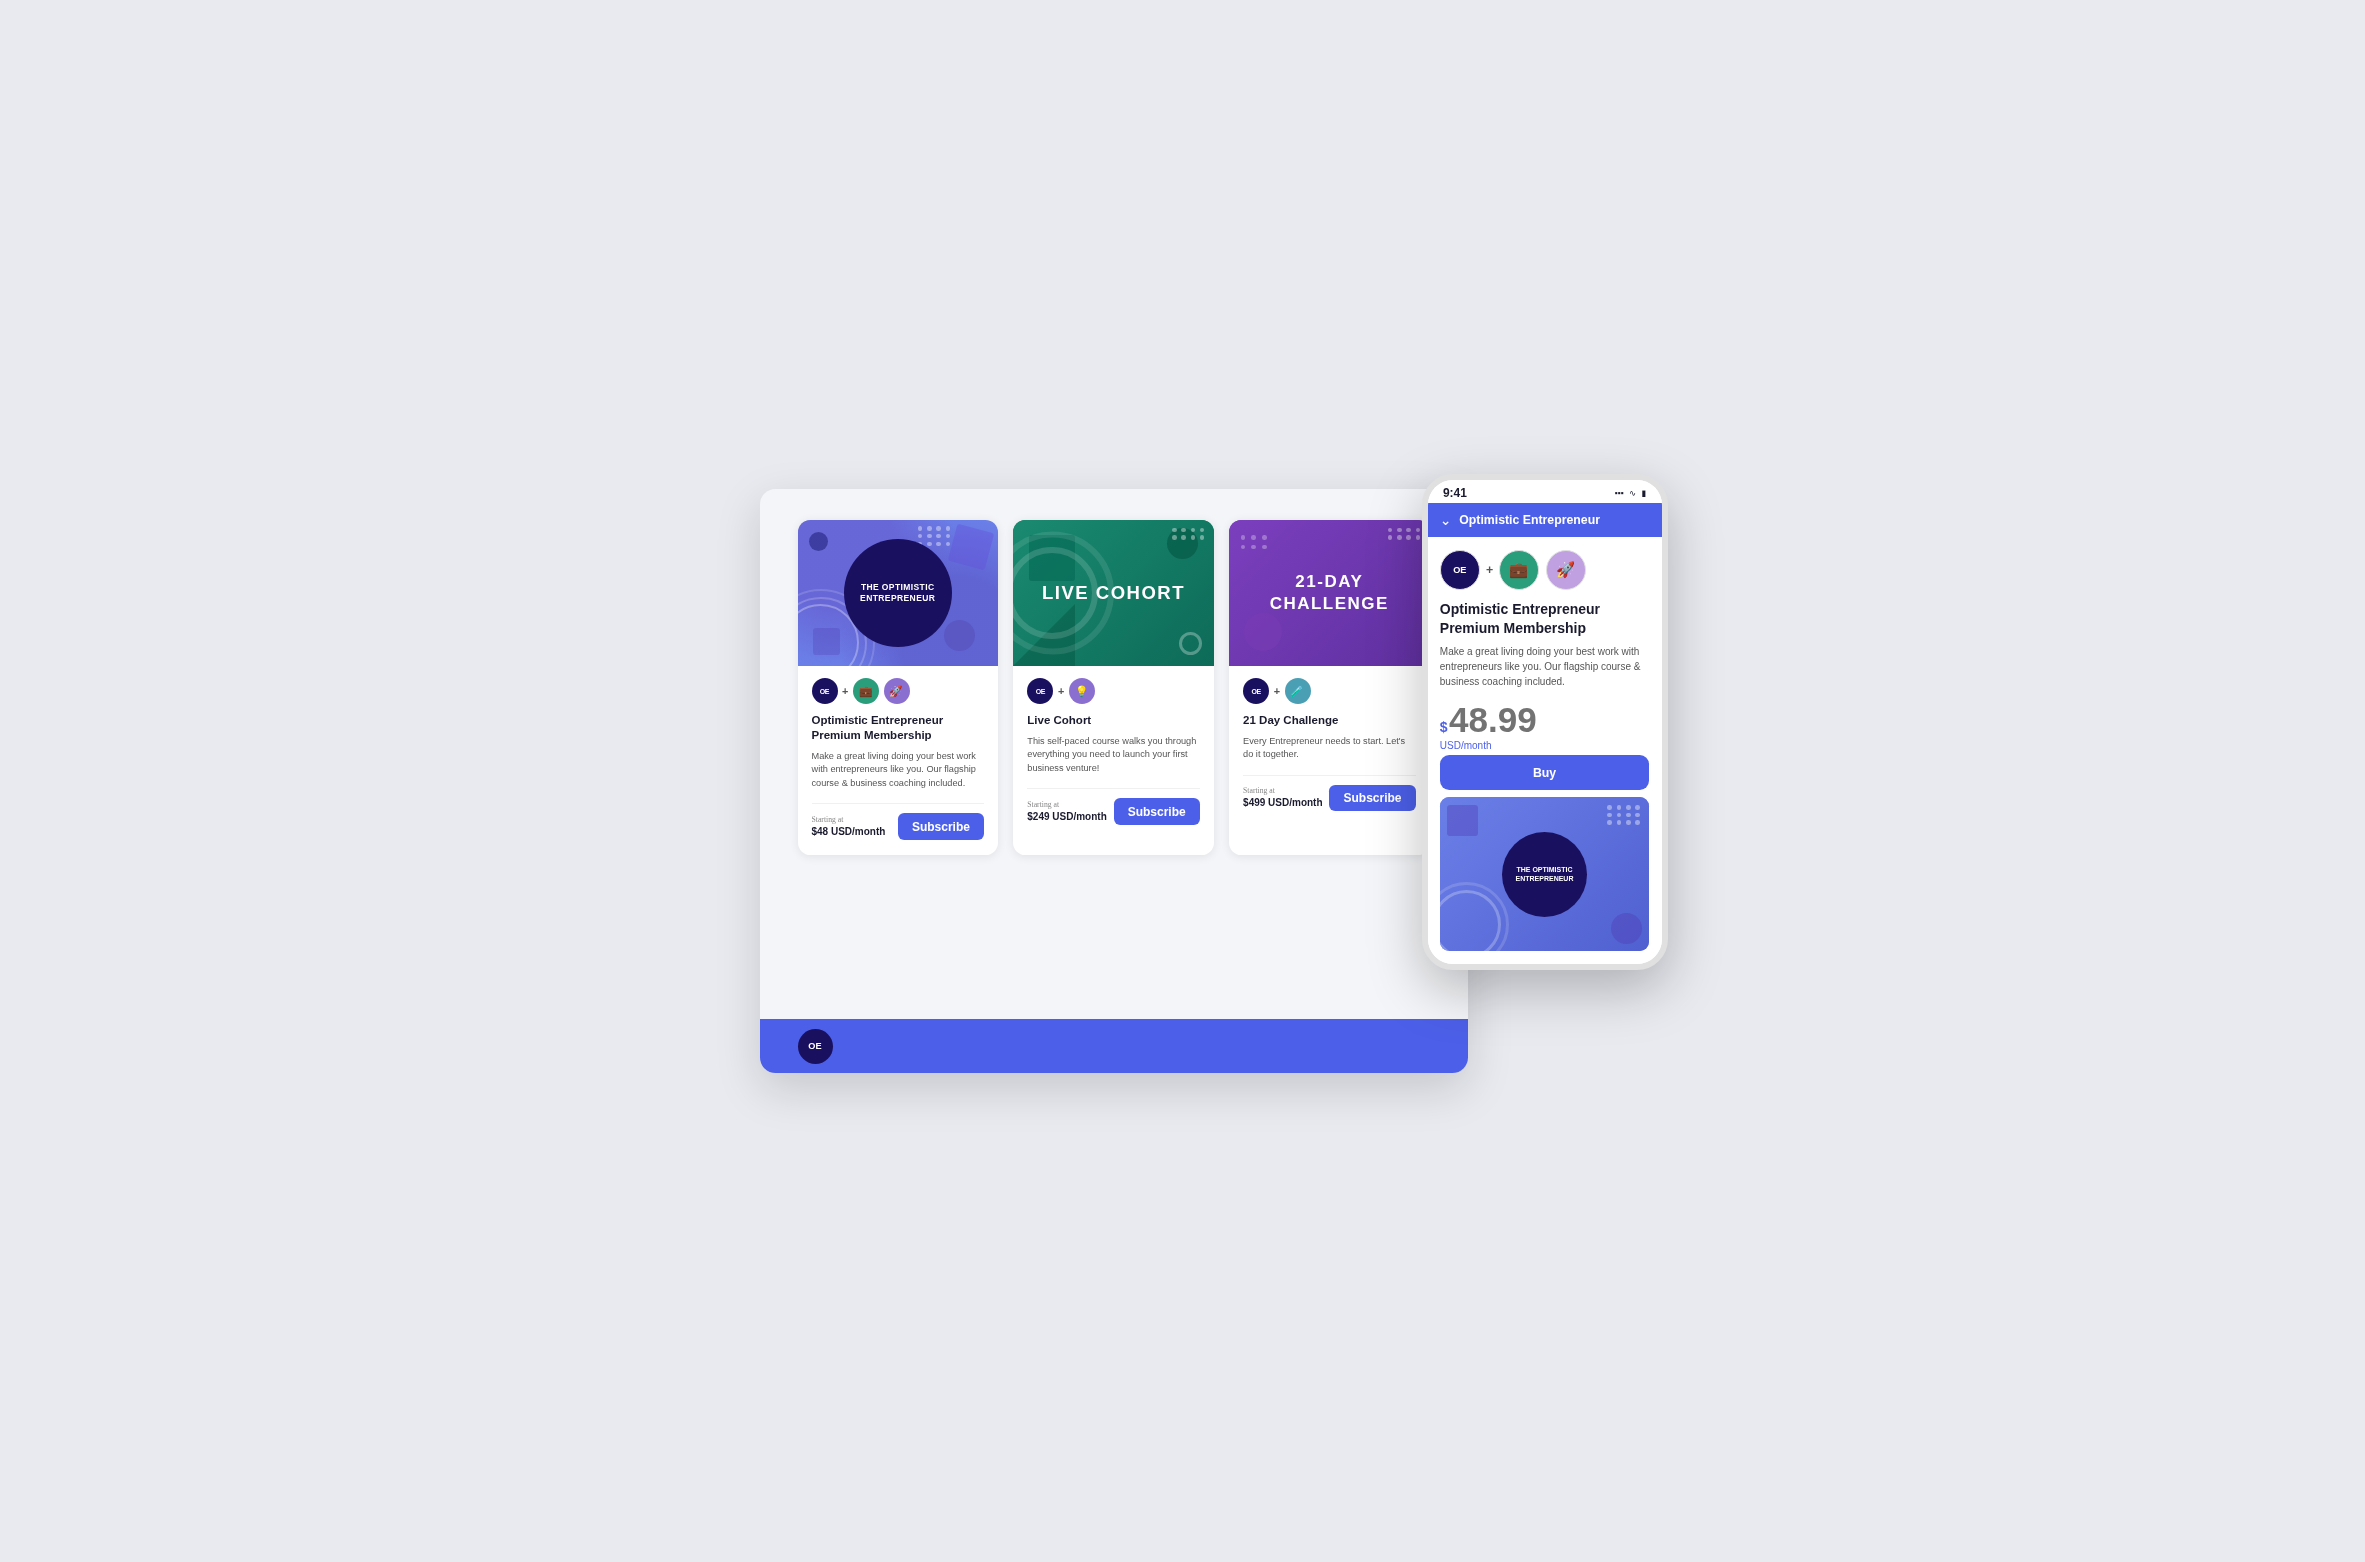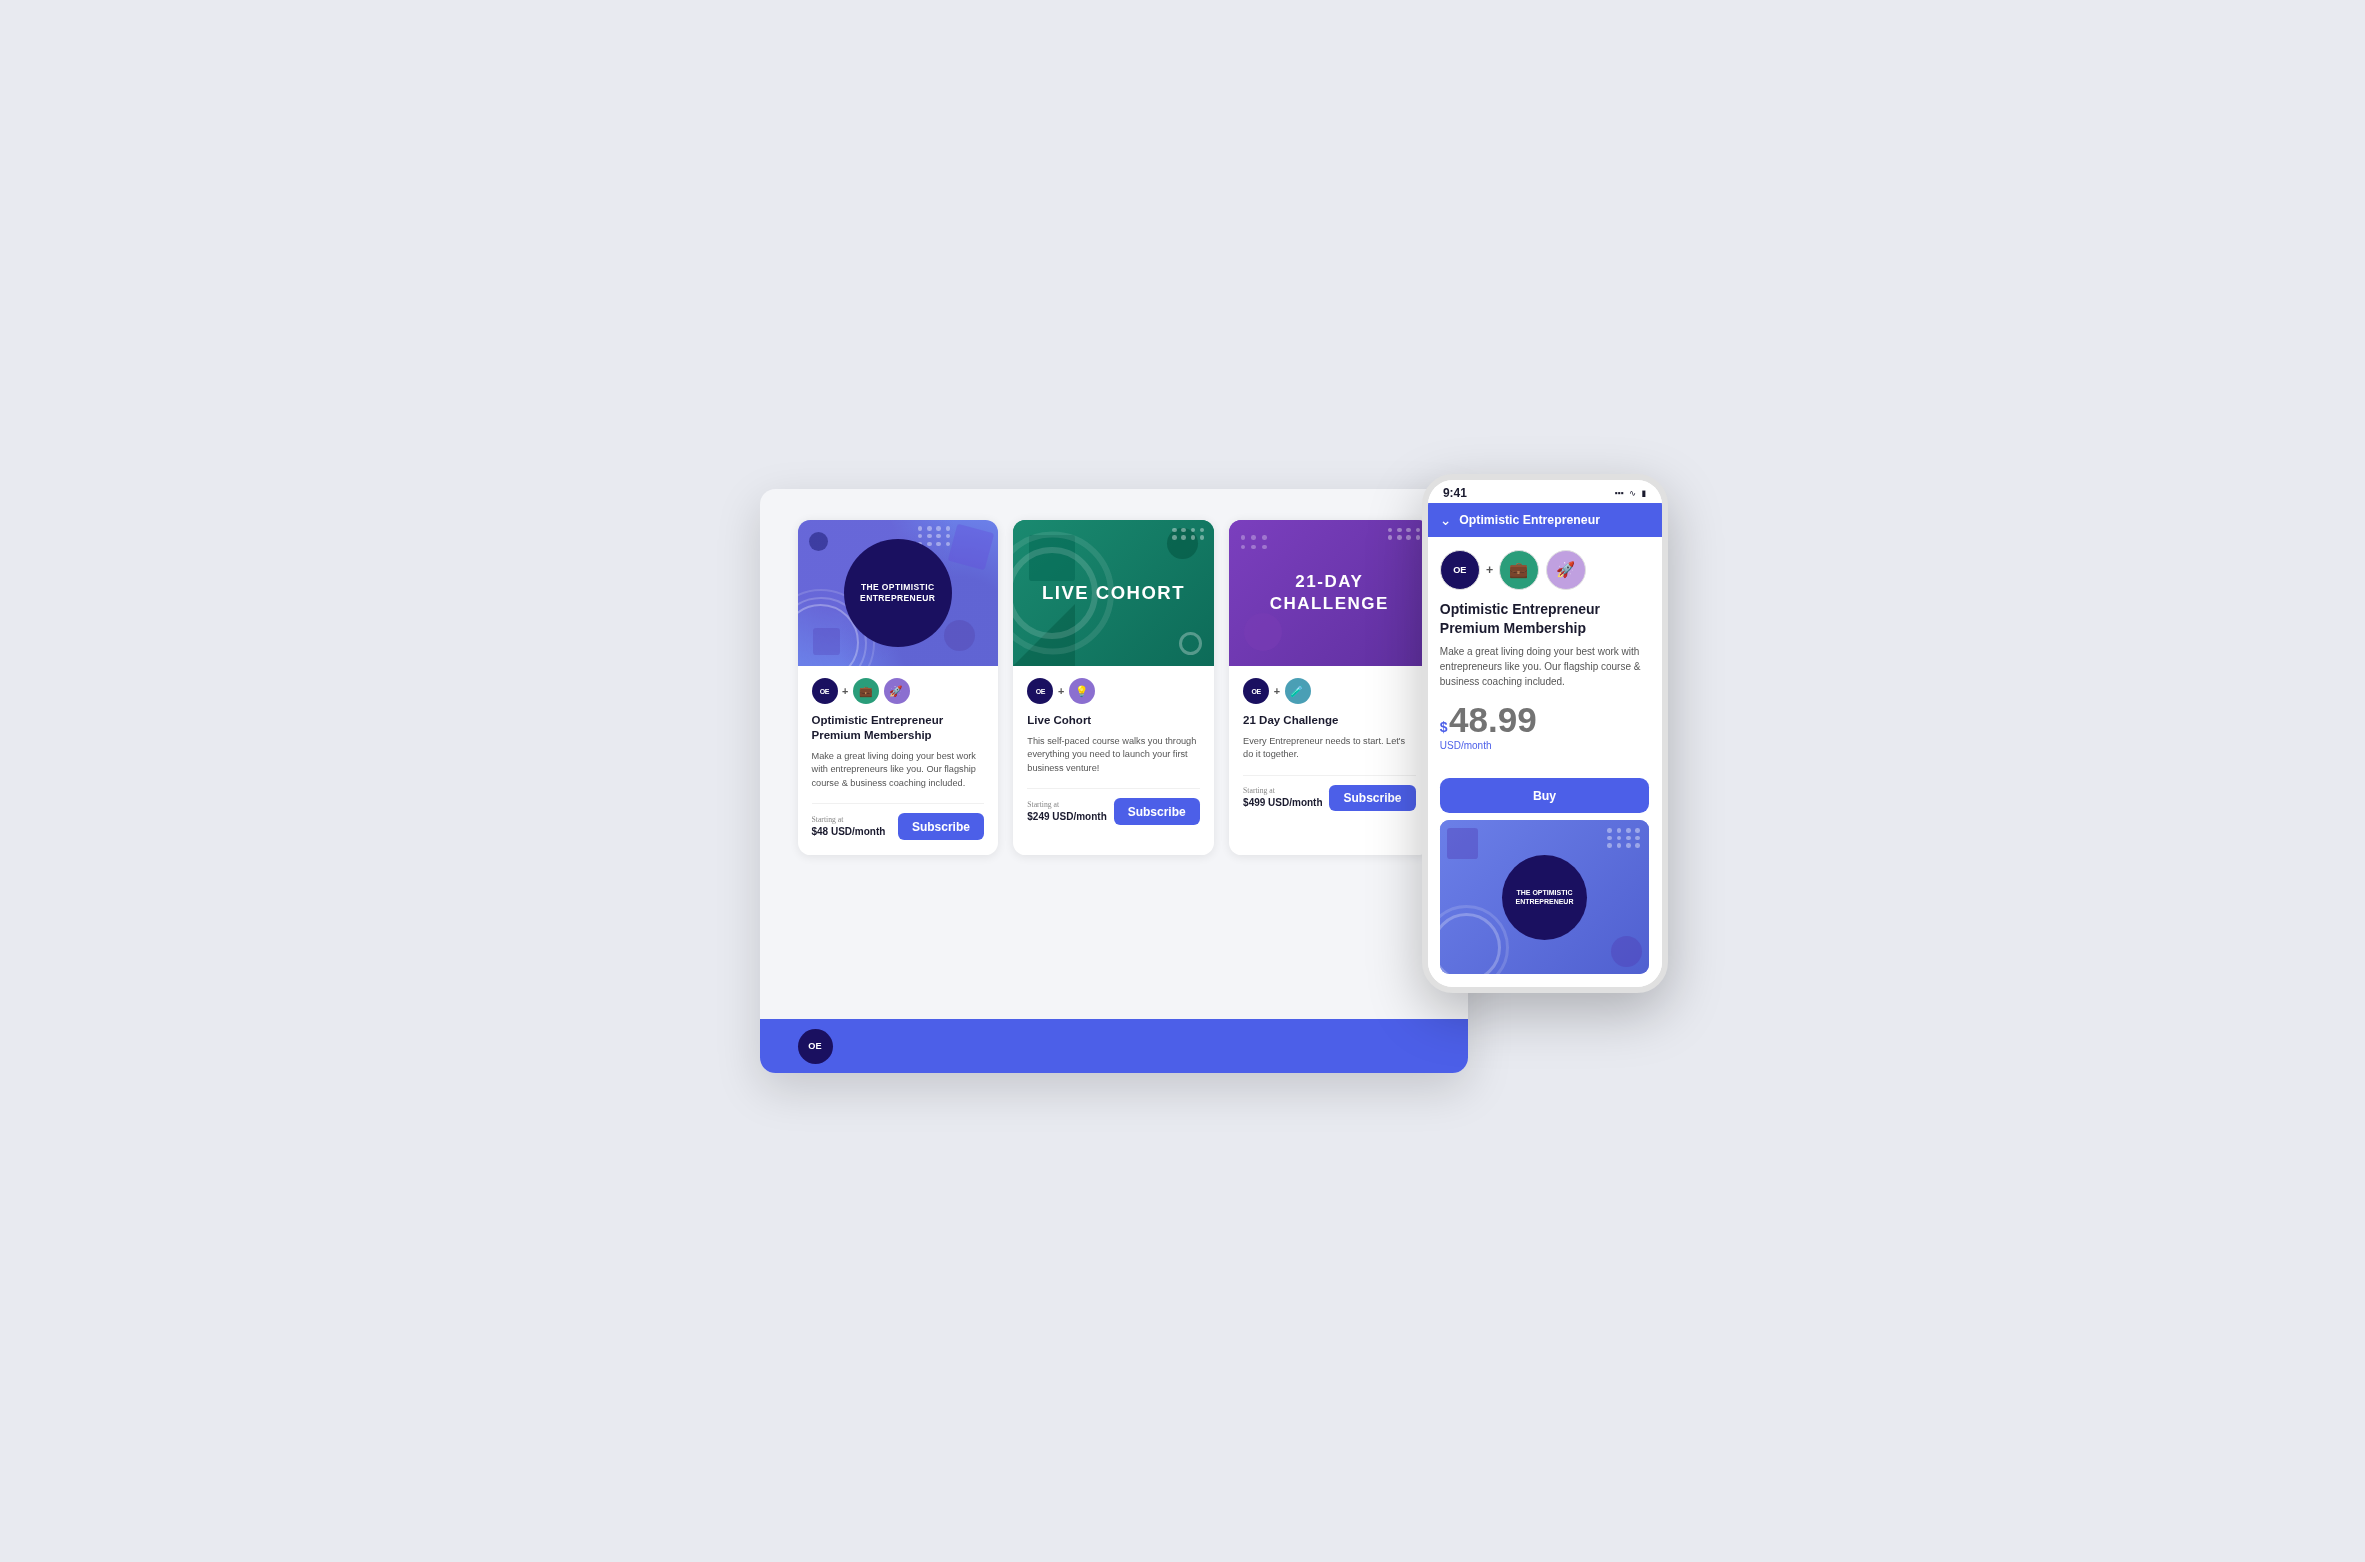--- a/index.html
+++ b/index.html
@@ -388,21 +388,21 @@
     .mobile-price-num {
       font-size: 35px;
       font-weight: 700;
       color: #737373;
       line-height: 1;
     }
     .mobile-price-period {
       font-size: 10px;
       color: #4C5FE8;
       display: block;
-      margin-bottom: 27px;
+      margin-bottom: 4px;
     }
 
     .mobile-buy-btn {
       width: 100%;
       background: #4C5FE8;
       color: white;
       border: none;
       border-radius: 9.2px;
       padding: 10.8px;
       font-size: 12.3px;

